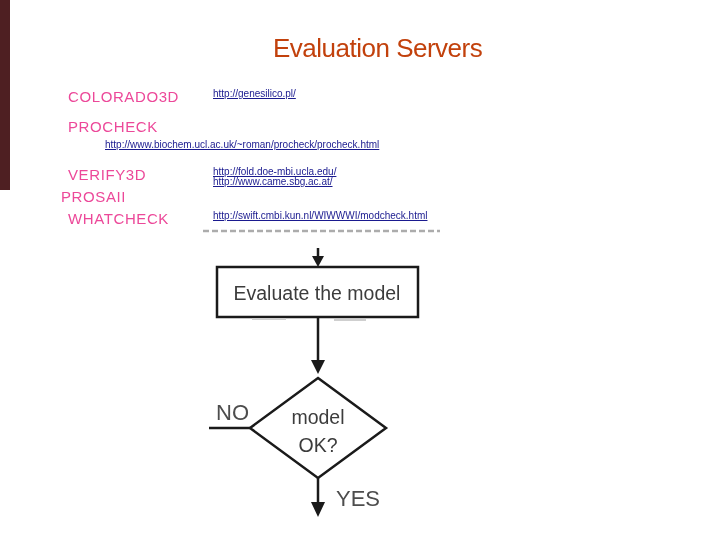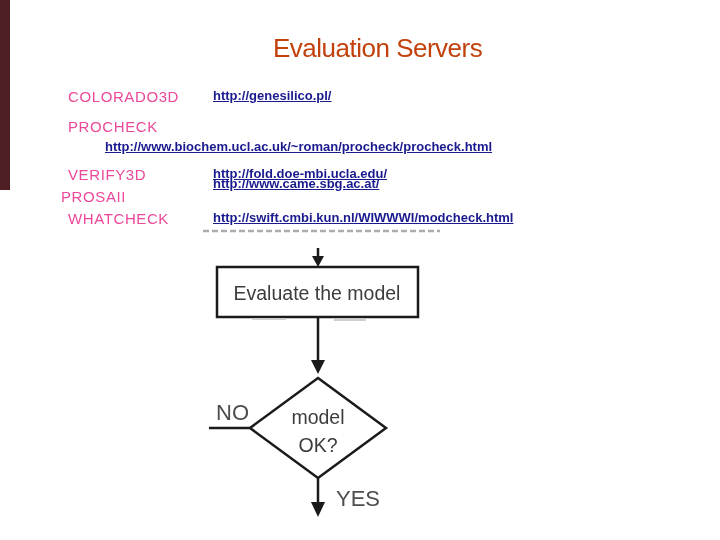--- a/index.html
+++ b/index.html
@@ -36,22 +36,22 @@
   }
   .server-name {
     position: absolute;
     font-size: 15px;
     letter-spacing: 0.6px;
     color: #ec4899;
     white-space: nowrap;
   }
   .server-link {
     position: absolute;
-    font-size: 13px;
-    font-weight: bold;
+    font-size: 10px;
+    font-weight: normal;
     color: var(--link, #1a1a8f);
     text-decoration: underline;
     white-space: nowrap;
     cursor: pointer;
   }
   #name-1 { left: 68px;  top: 88px; }
   #link-1 { left: 213px; top: 88px; }
   #name-2 { left: 68px;  top: 118px; }
   #link-2 { left: 105px; top: 139px; }
   #name-3 { left: 68px;  top: 166px; }

